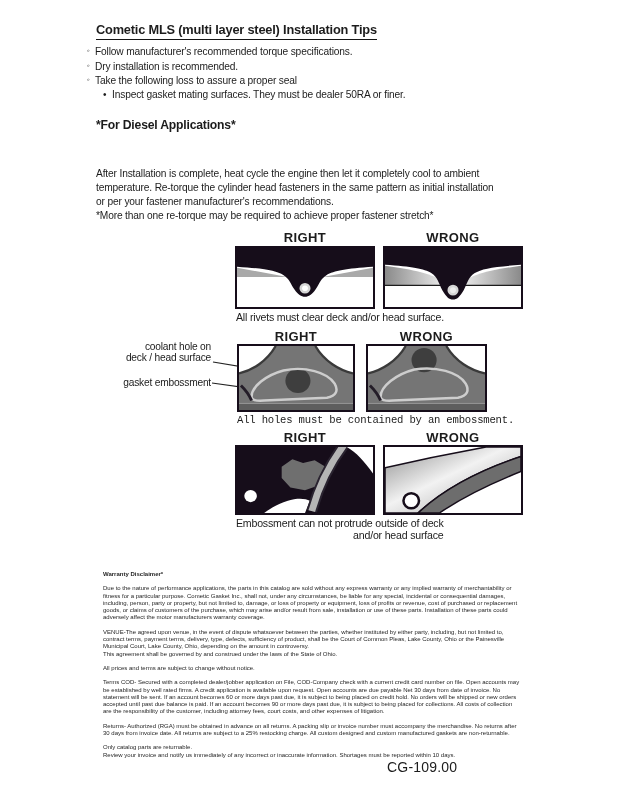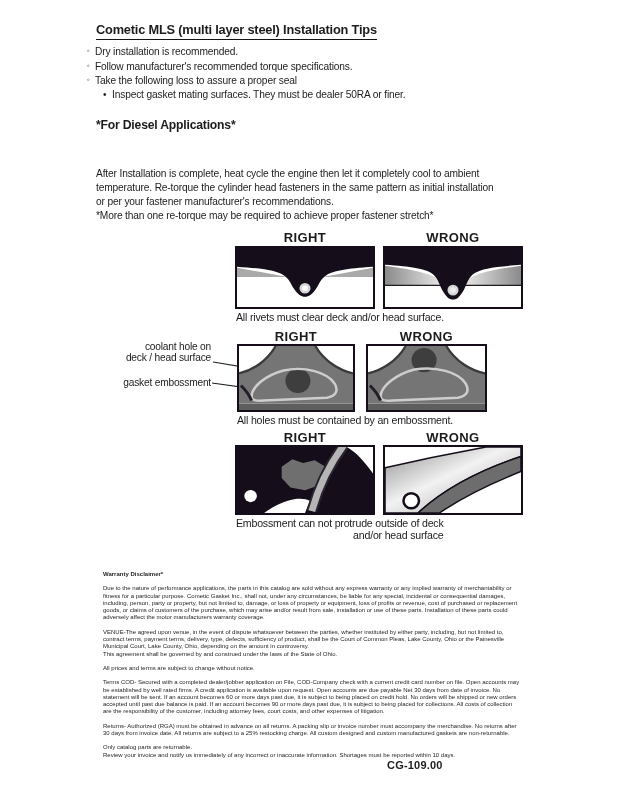--- a/index.html
+++ b/index.html
@@ -34,42 +34,42 @@
   .dbox{position:absolute; border:2px solid #160d1a; background:#fff; box-sizing:border-box;}
   .dbox svg{display:block; width:100%; height:100%;}
   #box-r1-right{left:235px; top:246px; width:140px; height:63px;}
   #box-r1-wrong{left:383px; top:246px; width:140px; height:63px;}
   #box-r2-right{left:237px; top:344px; width:118px; height:68px;}
   #box-r2-wrong{left:366px; top:344px; width:121px; height:68px;}
   #box-r3-right{left:235px; top:445px; width:140px; height:70px;}
   #box-r3-wrong{left:383px; top:445px; width:140px; height:70px;}
   .cap{position:absolute; font-size:10.6px; letter-spacing:-0.2px; white-space:pre-line; line-height:11.8px;text-align:right;}
   #cap-r1{left:236px; top:312px;}
-  #cap-r2{left:237px; top:415px;}
+  #cap-r2{left:237px; top:415px;font-family:Liberation Mono, monospace;}
   #cap-r3{left:236px; top:518px;}
   .callout{position:absolute; left:99px; width:112px; text-align:right; font-size:10.2px; letter-spacing:-0.2px; line-height:11px; white-space:pre-line;}
   #callout1{top:341px;}
   #callout2{top:377px;}
   #leader-lines{position:absolute; left:209px; top:354px; width:95px; height:42px;}
   
   .disclaimer{position:absolute; left:103px; top:571px; width:436px; font-size:6px; line-height:7.3px; color:#262626;}
   .disclaimer .dh{font-weight:bold; margin:0 0 7px 0;}
   .disclaimer p{margin:0 0 7px 0; white-space:pre-line;}
-  .footer-code{position:absolute; left:387px; top:759px; font-size:11px; letter-spacing:0.2px;font-weight:bold;}
+  .footer-code{position:absolute; left:387px; top:759px; font-size:14px; letter-spacing:0.2px;}
 </style>
 </head>
 <body>
 
 <div class="page">
 
   <h1 class="title">Cometic MLS (multi layer steel) Installation Tips</h1>
 
   <div class="tips">
+    <div class="b-row"><span class="mk">◦</span><span>Follow manufacturer's recommended torque specifications.</span></div>
     <div class="b-row"><span class="mk">◦</span><span>Dry installation is recommended.</span></div>
-    <div class="b-row"><span class="mk">◦</span><span>Follow manufacturer's recommended torque specifications.</span></div>
     <div class="b-row"><span class="mk">◦</span><span>Take the following loss to assure a proper seal</span></div>
     <div class="b-row sub"><span class="smk">•</span><span>Inspect gasket mating surfaces.  They must be dealer 50RA or finer.</span></div>
   </div>
 
   <h2 class="heading">*For Diesel Applications*</h2>
   <div class="body-par" id="para2">After Installation is complete, heat cycle the engine then let it completely cool to ambient
 temperature. Re-torque the cylinder head fasteners in the same pattern as initial installation
 or per your fastener manufacturer's recommendations.</div>
   <div class="body-par" id="note">*More than one re-torque may be required to achieve proper fastener stretch*</div>
 

